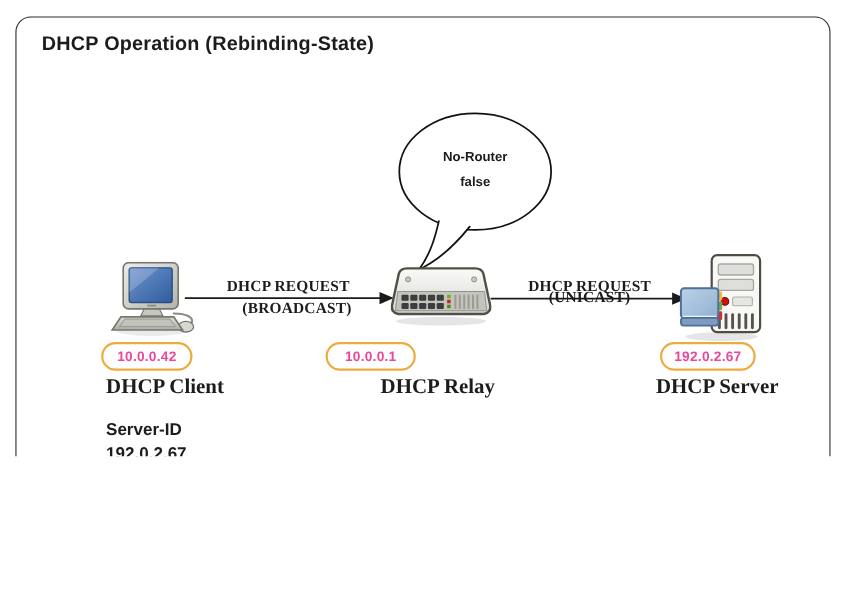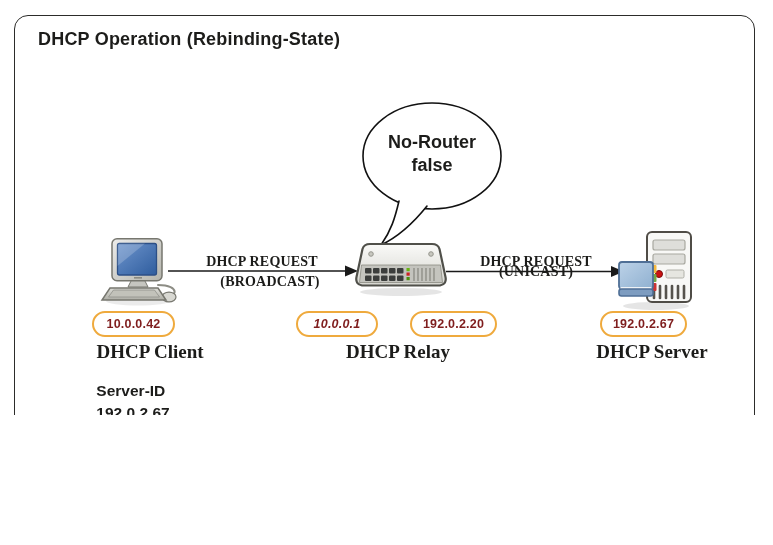--- a/index.html
+++ b/index.html
@@ -16,25 +16,25 @@
     letter-spacing:0.2px;white-space:nowrap;
   }
   .abs{position:absolute;}
   .ctr{transform:translateX(-50%);white-space:nowrap;font-family:Liberation Serif, serif;}
   .node-label{font-size:19px;font-weight:bold;}
   .msg-label{font-size:14px;font-weight:bold;letter-spacing:0.2px;}
   .badge{
     position:absolute;top:311px;height:26px;box-sizing:border-box;
     border:2.5px solid #EFAA3D;border-radius:13px;background:#ffffff;
     display:flex;align-items:center;justify-content:center;
-    font-size:12.5px;font-weight:bold;color:#7f1d1d;letter-spacing:0.2px;
+    font-size:12.5px;font-weight:bold;color:#ec4899;letter-spacing:0.2px;
   }
   .bubble-text{
     position:absolute;left:432px;top:131px;transform:translateX(-50%);
-    text-align:center;font-size:18px;line-height:22.5px;font-weight:bold;
+    text-align:center;font-size:12px;line-height:22.5px;font-weight:bold;
     white-space:nowrap;
   }
   .note{
     position:absolute;left:133px;top:380px;transform:translateX(-50%);
     font-size:15.5px;line-height:22px;font-weight:bold;
     white-space:nowrap;
   }
   svg{display:block;}
   .overlay{position:absolute;left:0;top:0;pointer-events:none;}
 </style>
@@ -161,22 +161,21 @@
     <rect x="3.5" y="57" width="31" height="3" fill="#eef2f6"></rect>
     <rect x="2" y="59" width="34" height="7" rx="2.5" fill="#7d9cc0" stroke="#4f6f96" stroke-width="1.6"></rect>
   </svg>
 
   <div class="abs ctr msg-label" style="left:262px;top:254px;">DHCP REQUEST</div>
   <div class="abs ctr msg-label" style="left:262px;top:274px;padding-left:16px;">(BROADCAST)</div>
   <div class="abs ctr msg-label" style="left:536px;top:254px;">DHCP REQUEST</div>
   <div class="abs ctr msg-label" style="left:536px;top:264px;">(UNICAST)</div>
 
   <div class="badge" style="left:92px;width:83px;">10.0.0.42</div>
-  <div class="badge" style="left:296px;width:82px;font-style:italic;">10.0.0.1</div>
-  <div class="badge" style="left:410px;width:87px;">192.0.2.20</div>
+  <div class="badge" style="left:296px;width:82px;">10.0.0.1</div>
   <div class="badge" style="left:600px;width:87px;">192.0.2.67</div>
 
   <div class="abs ctr node-label" style="left:398px;top:341px;">DHCP Relay</div>
   <div class="abs ctr node-label" style="left:150px;top:341px;">DHCP Client</div>
   <div class="abs ctr node-label" style="left:652px;top:341px;">DHCP Server</div>
 
   <div class="note">
     <div>Server-ID</div>
     <div>192.0.2.67</div>
   </div>

